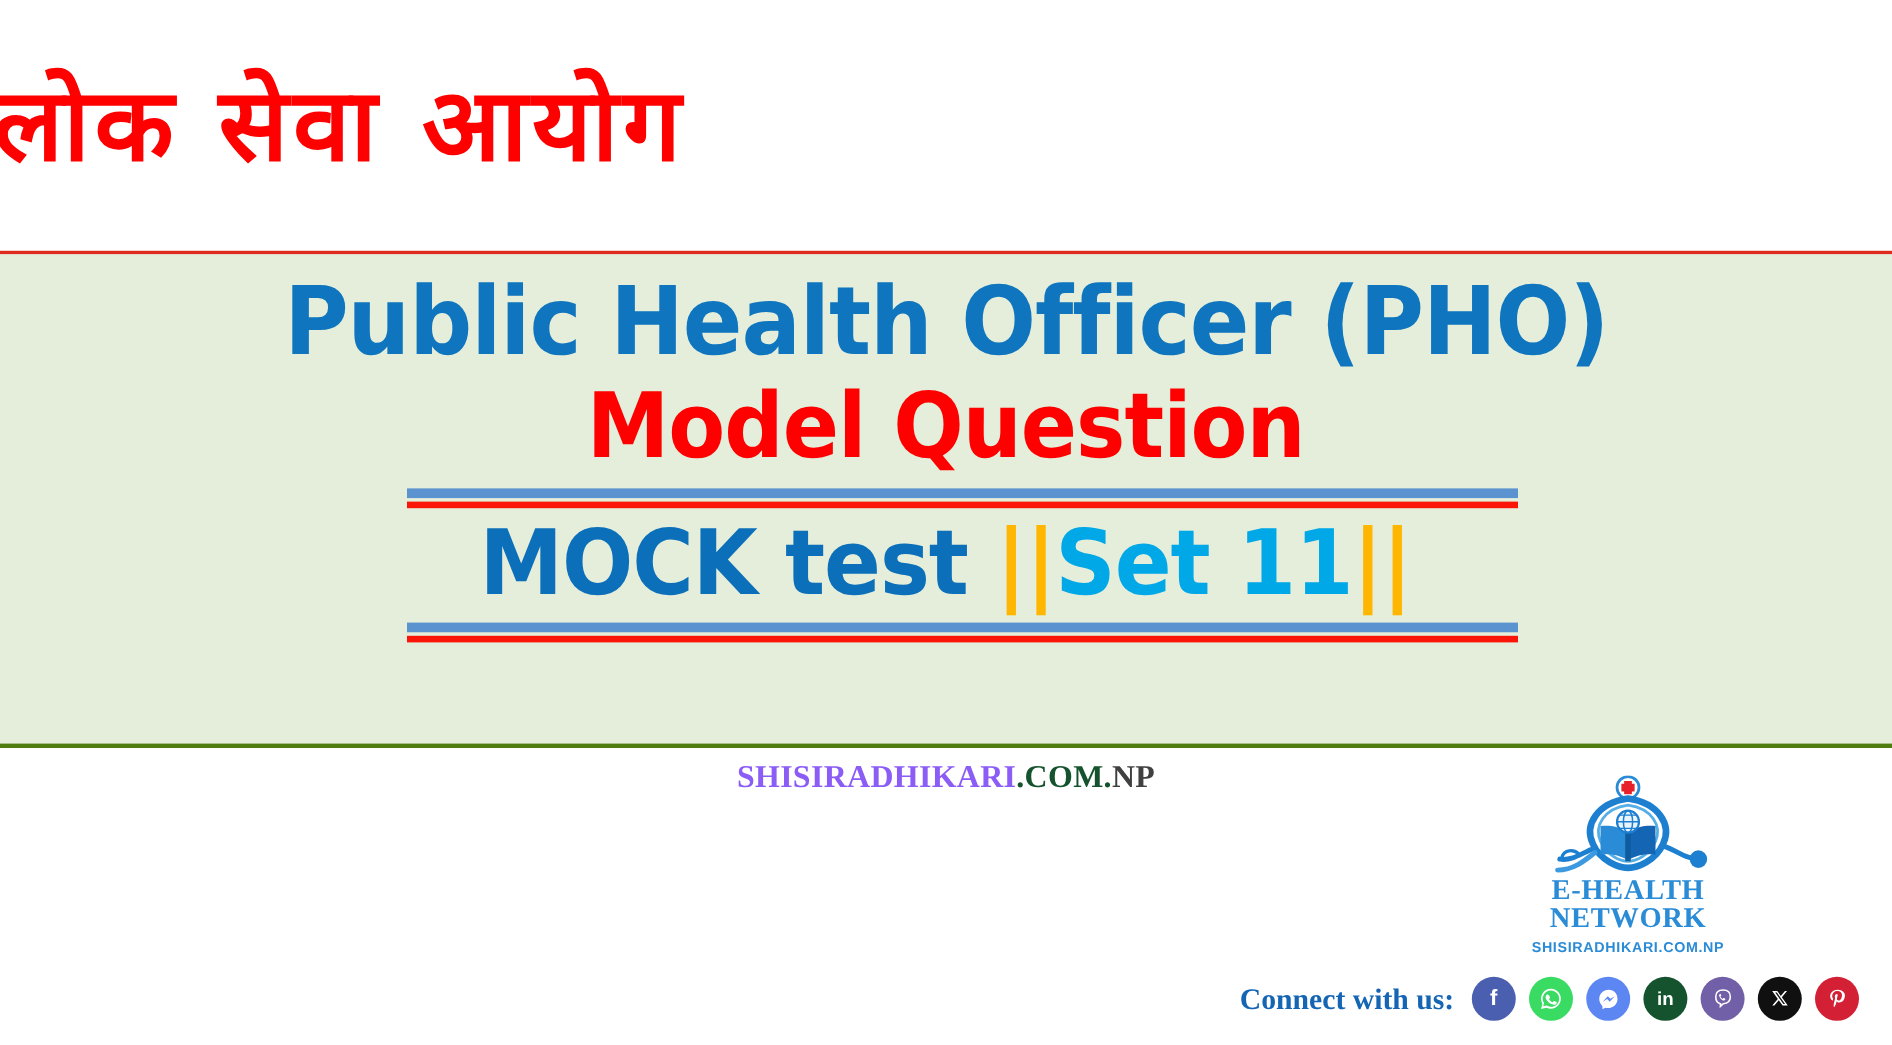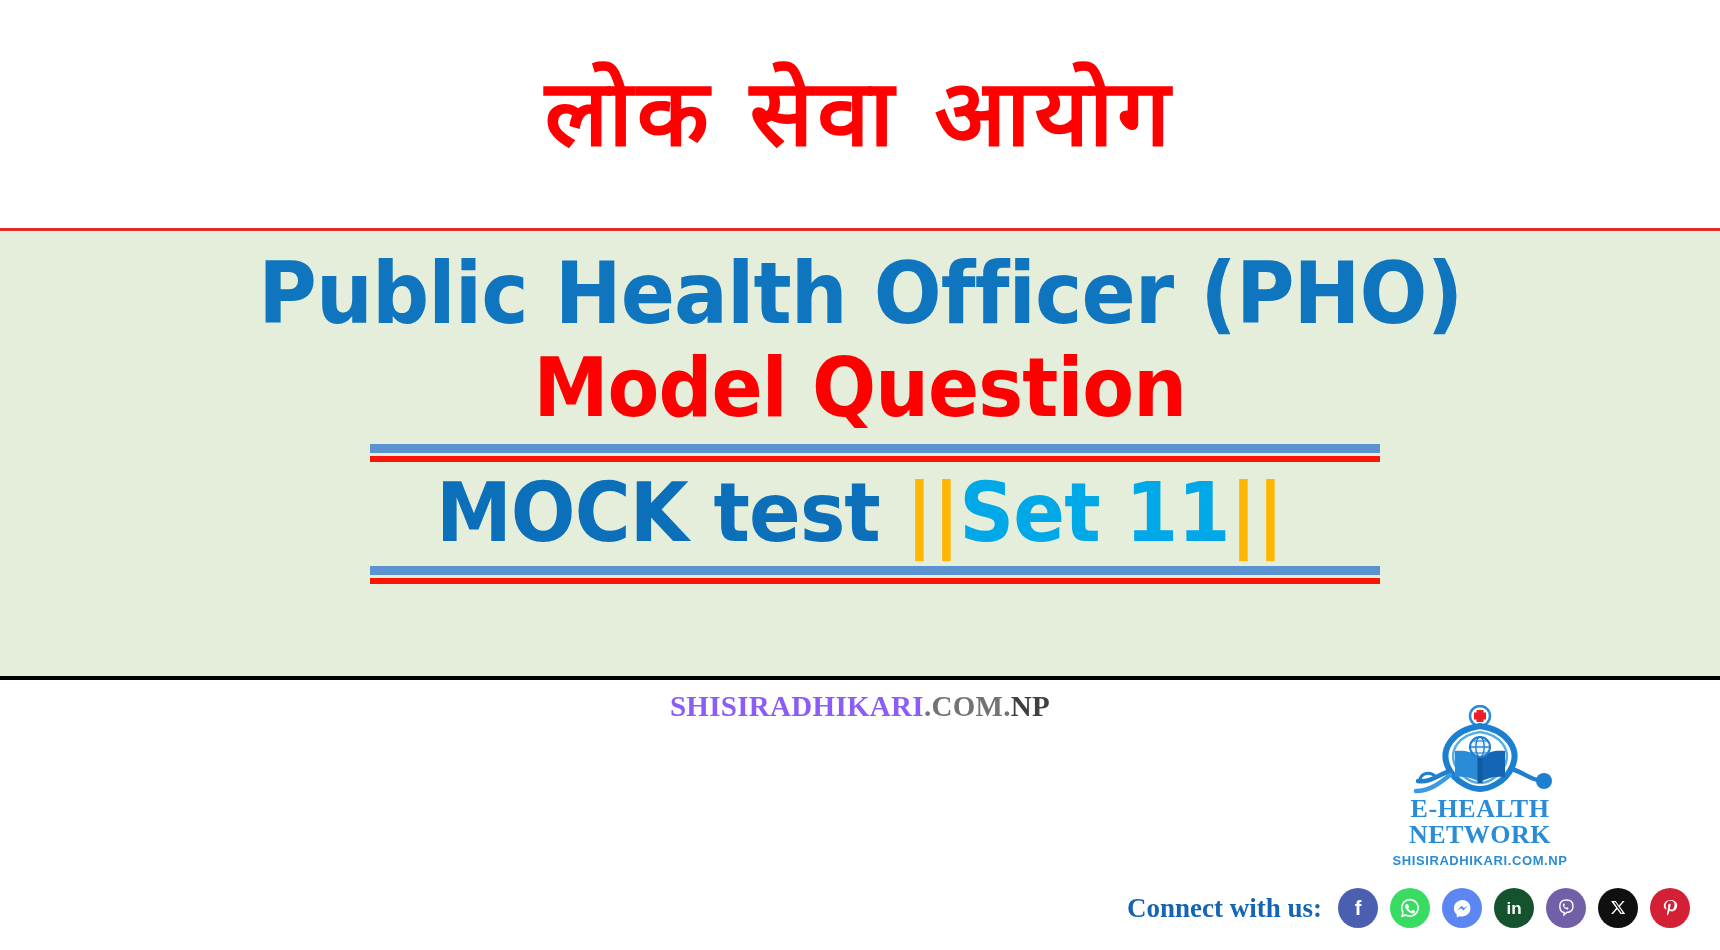--- a/index.html
+++ b/index.html
@@ -7,40 +7,40 @@
     width:1720px; height:950px;
     background:#ffffff;
     font-family:"Liberation Sans", sans-serif;
     overflow:hidden;
   }
   .page { position:relative; width:1720px; height:950px; background:#fff; }
 
   
   .nepali-header {
     position:absolute; left:0; top:0; width:1720px; height:228px;
-    display:flex; align-items:center; justify-content:center;
+    display:flex; align-items:center; justify-content:flex-start;
     background:#ffffff;
   }
   .nepali-title {
     font-family:"DejaVu Sans", sans-serif;
     font-weight:700;
     font-size:92px;
     color:#FE0000;
     letter-spacing:4px;
     line-height:1;
     white-space:nowrap;
     transform:scaleX(1.02);
   }
 
   
   .green-panel {
     position:absolute; left:0; top:228px; width:1720px; height:452px;
     background:#E4EEDA;
     border-top:3px solid #E02B20;
-    border-bottom:4px solid #000000;
+    border-bottom:4px solid #4d7c0f;
   }
   .panel-inner {
     position:relative; width:100%; height:100%;
     display:flex; flex-direction:column; align-items:center;
     padding-top:16px;
   }
 
   .line-pho {
     font-family:"DejaVu Sans", sans-serif;
     font-weight:700;
@@ -96,21 +96,21 @@
   
   .site-line {
     position:absolute; left:0; top:690px; width:1720px;
     text-align:center;
     font-family:"Liberation Serif", serif;
     font-weight:700;
     font-size:29px;
     letter-spacing:0.3px;
   }
   .site-green  { color:#8b5cf6; }
-  .site-purple { color:#737373; }
+  .site-purple { color:#14532d; }
   .site-red    { color:#404040; }
 
   
   .logo-block {
     position:absolute; left:1355px; top:705px;
     width:250px; text-align:center;
   }
   .logo-mark { width:160px; height:95px; margin:0 auto; display:block; }
   .logo-name {
     font-family:Liberation Serif, serif;

